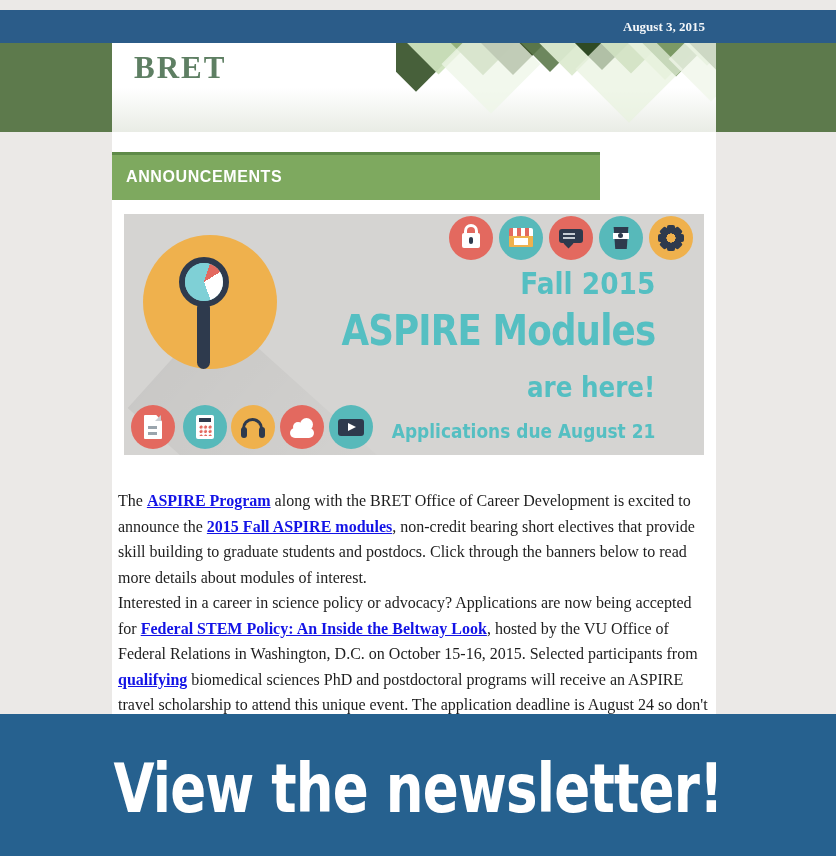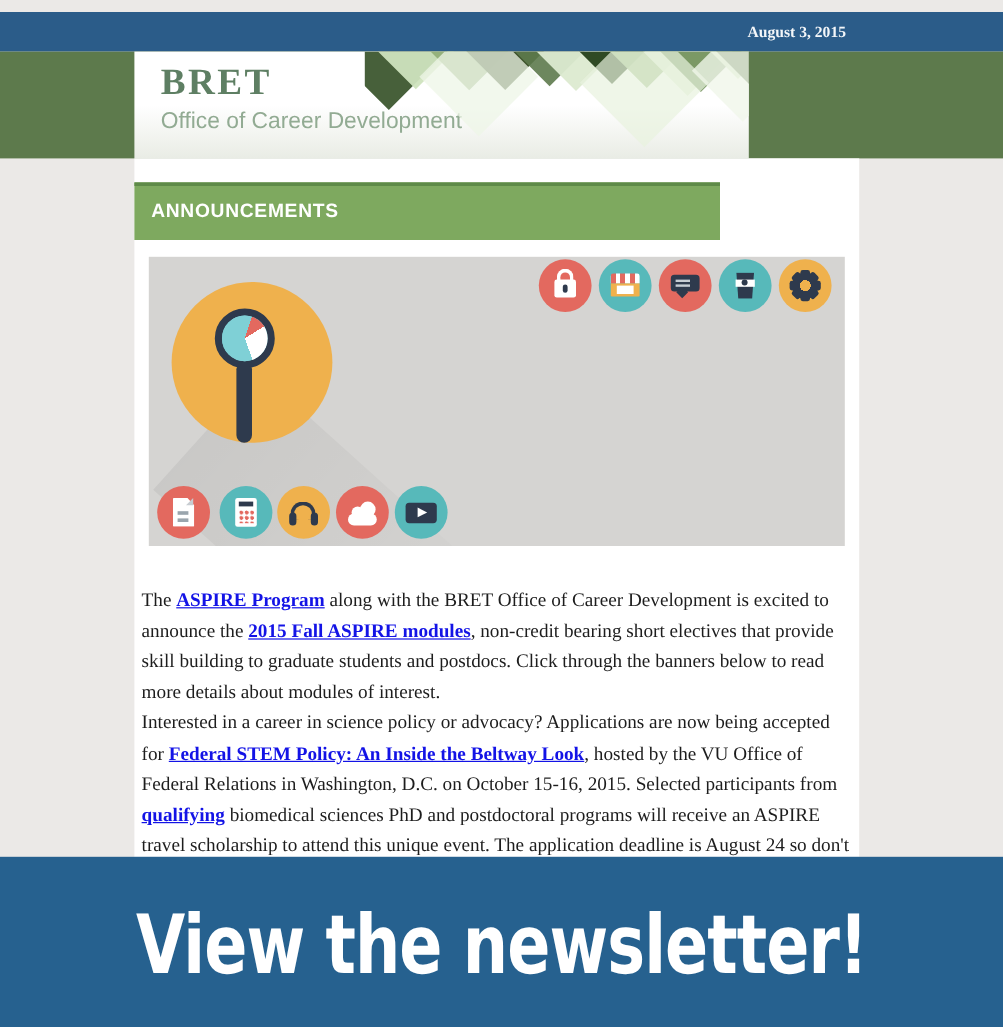--- a/index.html
+++ b/index.html
@@ -8,21 +8,21 @@
 
   
   .topbar{position:absolute;left:0;top:0;width:836px;height:33px;background:#2b5c89;}
   .topbar .date{position:absolute;right:131px;top:0;line-height:33px;
     font-family:"Liberation Serif",serif;font-size:13px;font-weight:bold;color:#f3f6f9;}
 
   
   .band{position:absolute;left:0;top:33px;width:836px;height:89px;background:#5d7a4c;}
 
   
-  .header-card{position:absolute;left:112px;top:33px;width:512px;height:89px;
+  .header-card{position:absolute;left:112px;top:33px;width:604px;height:89px;
     background:linear-gradient(180deg,#ffffff 50%,#e9ece5 100%);overflow:hidden;}
   .brand-title{position:absolute;left:22px;top:7px;font-family:"Liberation Serif",serif;
     font-weight:bold;font-size:31px;color:#5e7f63;letter-spacing:2px;}
   .brand-sub{position:absolute;left:22px;top:48px;font-size:19px;color:#92ab93;}
   .diamonds{position:absolute;right:0;top:0;width:320px;height:89px;overflow:hidden;}
   .dm{position:absolute;transform:rotate(45deg);}
 
   
   .main-card{position:absolute;left:112px;top:122px;width:604px;height:582px;background:#ffffff;}
 
@@ -131,21 +131,20 @@
 <div id="page">
 
   <div class="topbar">
     <span class="date">August 3, 2015</span>
   </div>
 
   <div class="band"></div>
 
   <div class="header-card">
     <div class="brand-title">BRET</div>
-    <div class="brand-sub">Office of Career Development</div>
     <div class="diamonds">
       <span class="dm" style="left:-25px;top:-60px;width:90px;height:90px;background:#47603a;"></span>
       <span class="dm" style="left:15px;top:-35px;width:55px;height:55px;background:#cfe3be;opacity:.95;"></span>
       <span class="dm" style="left:48px;top:-62px;width:78px;height:78px;background:#8fac76;opacity:.9;"></span>
       <span class="dm" style="left:88px;top:-38px;width:58px;height:58px;background:#33491f;opacity:.95;"></span>
       <span class="dm" style="left:118px;top:-58px;width:72px;height:72px;background:#5d7a4c;opacity:.9;"></span>
       <span class="dm" style="left:150px;top:-30px;width:52px;height:52px;background:#dcead0;opacity:.95;"></span>
       <span class="dm" style="left:172px;top:-55px;width:68px;height:68px;background:#2f4a24;"></span>
       <span class="dm" style="left:205px;top:-42px;width:60px;height:60px;background:#9dbd85;opacity:.9;"></span>
       <span class="dm" style="left:228px;top:-62px;width:82px;height:82px;background:#e4f0da;opacity:.9;"></span>
@@ -199,20 +198,26 @@
           <span class="sub"></span>
         </div>
       <div class="ic bg-orange phones" style="left:107px;top:191px;">
           <span class="sub"></span>
         </div>
       <div class="ic bg-red cloud" style="left:156px;top:191px;">
           <span class="sub"></span>
         </div>
       <div class="ic bg-teal video" style="left:205px;top:191px;"><span class="sub"></span></div>
 
+      <div class="hero-text">
+        <div class="ht1">Fall 2015</div>
+        <div class="ht2">ASPIRE Modules</div>
+        <div class="ht3">are here!</div>
+        <div class="ht4">Applications due August 21</div>
+      </div>
     </div>
 
     <p class="para p1"><span>The </span><a class="lnk">ASPIRE Program</a><span> along with the BRET Office of Career Development is excited to announce the </span><a class="lnk">2015 Fall ASPIRE modules</a><span>, non-credit bearing short electives that provide skill building to graduate students and postdocs. Click through the banners below to read more details about modules of interest.</span></p>
 
     <p class="para p2"><span>Interested in a career in science policy or advocacy? Applications are now being accepted for </span><a class="lnk">Federal STEM Policy: An Inside the Beltway Look</a><span>, hosted by the VU Office of Federal Relations in Washington, D.C. on October 15-16, 2015. Selected participants from </span><a class="lnk">qualifying</a><span> biomedical sciences PhD and postdoctoral programs will receive an ASPIRE travel scholarship to attend this unique event. The application deadline is August 24 so don't delay!</span></p>
 
   </div>
 
   <div class="footer">
     <div class="cta">View the newsletter!</div>

